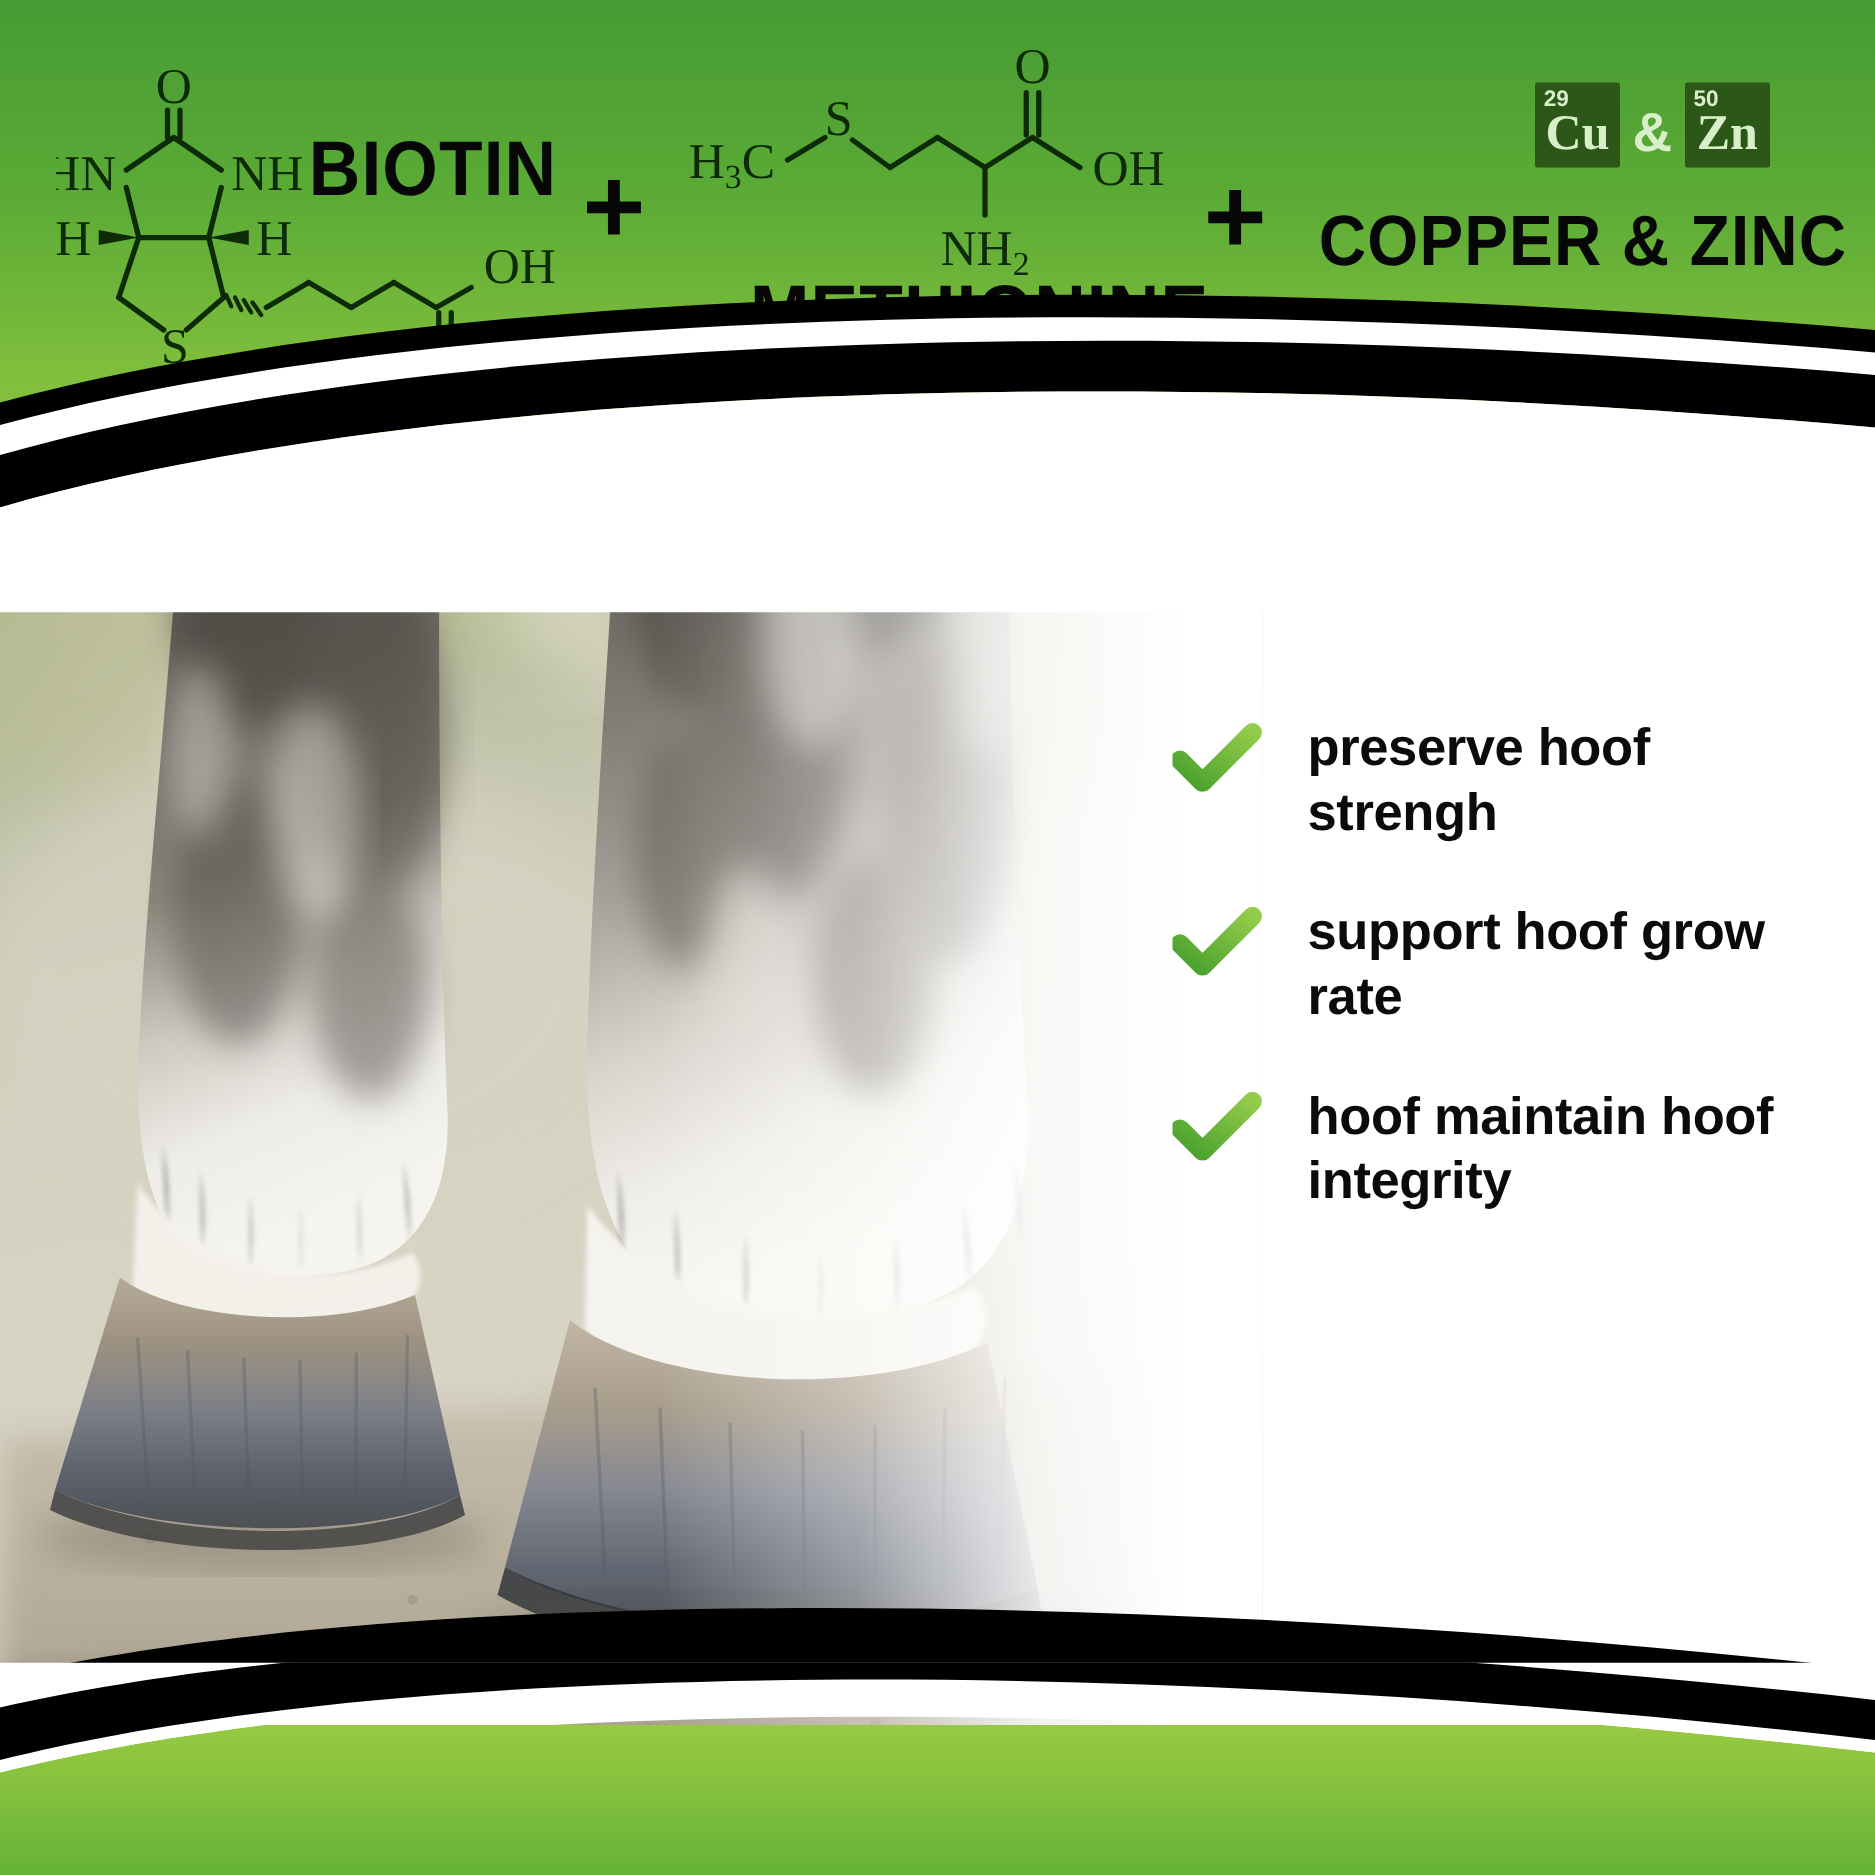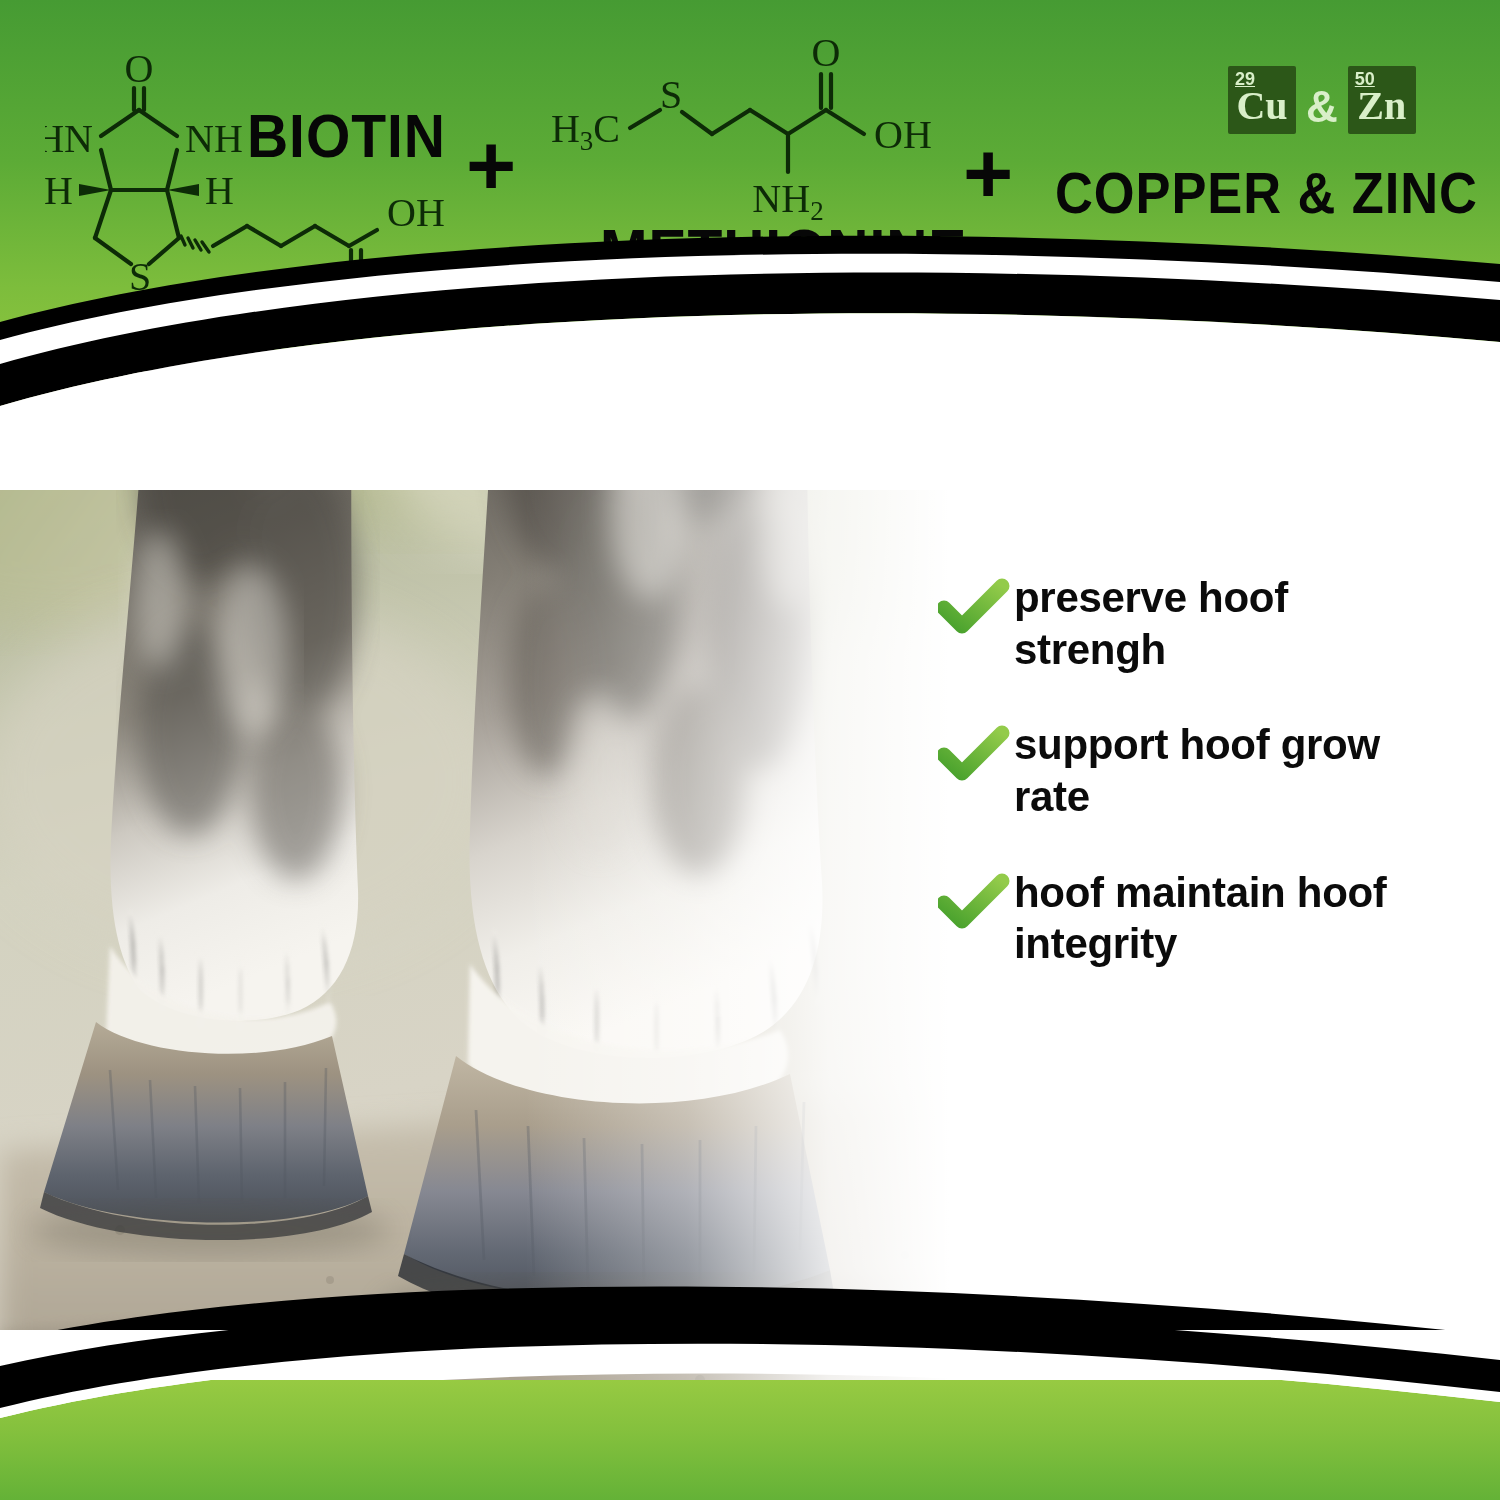--- a/index.html
+++ b/index.html
@@ -80,21 +80,20 @@
     background: #2c5718;
     border-radius: 2px;
   }
   .ptile .num {
     position: absolute;
     left: 7px; top: 3px;
     font-size: 18px;
     font-weight: bold;
     color: #d9efc9;
     font-family: "Liberation Sans", sans-serif;
-    text-decoration: underline;
   }
   .ptile .sym {
     position: absolute;
     left: 0; right: 0; top: 20px;
     text-align: center;
     font-size: 40px;
     font-weight: bold;
     color: #d9efc9;
     font-family: Liberation Serif, serif;
     line-height: 1;
@@ -140,20 +139,21 @@
   
   #benefits {
     position: absolute;
     left: 938px; top: 572px;
     width: 540px;
   }
   .benefit-row {
     display: flex;
     align-items: flex-start;
     margin-bottom: 44px;
+    gap: 32px;
   }
   .benefit-row:last-child { margin-bottom: 0; }
   .check-icon {
     flex: 0 0 auto;
     width: 76px;
     padding-top: 6px;
   }
   .benefit-text {
     font-family: "Liberation Sans", sans-serif;
     font-weight: bold;

